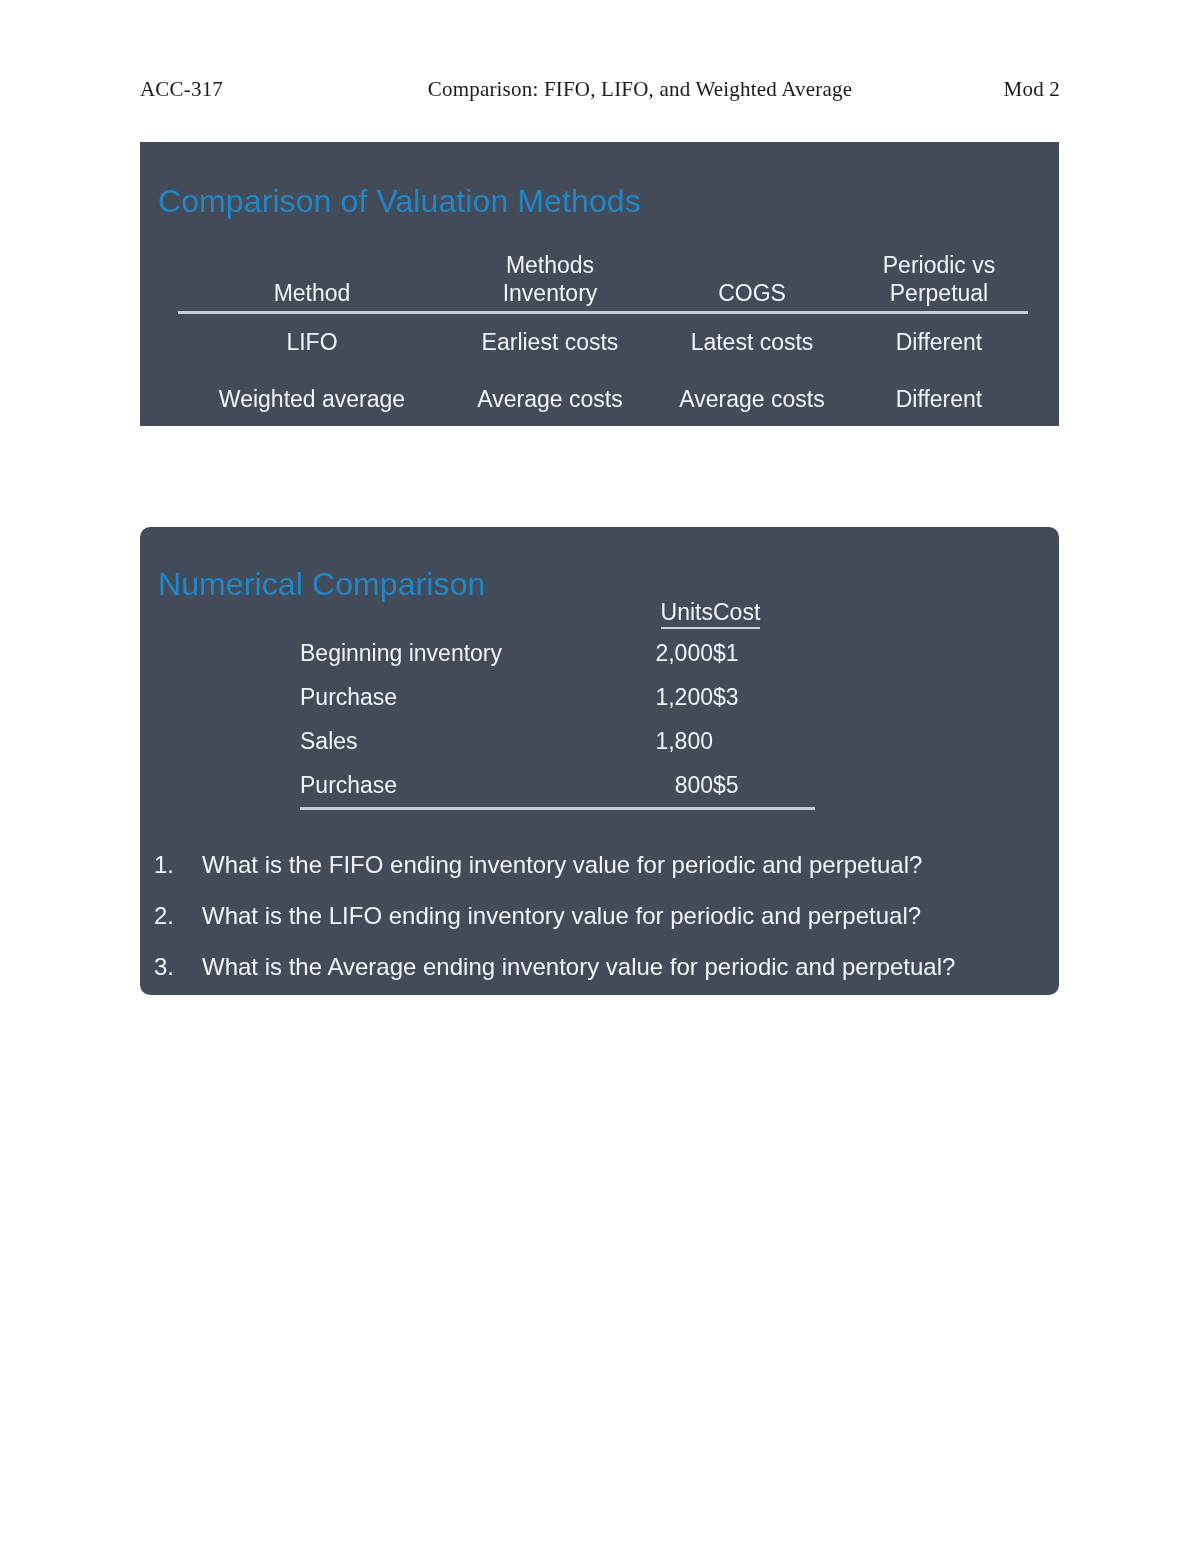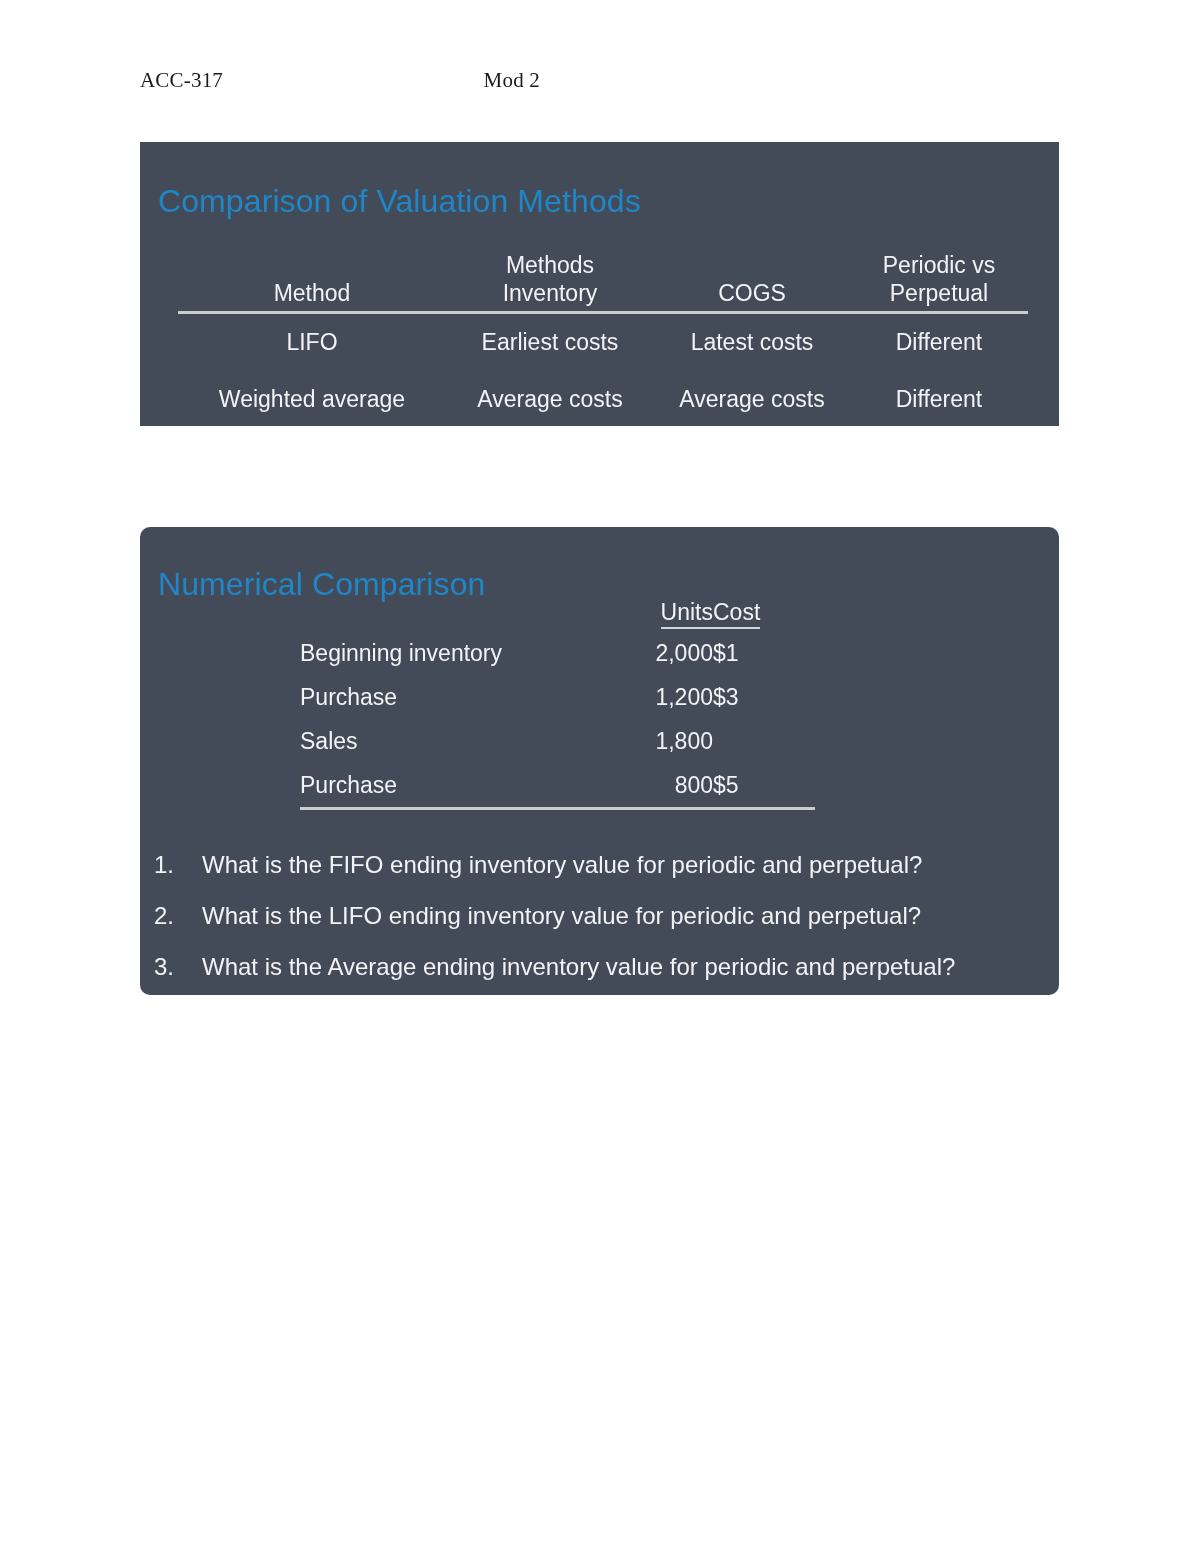--- a/index.html
+++ b/index.html
@@ -16,26 +16,25 @@
   }
 
   
   .doc-header {
     position: absolute;
     left: 140px;
     top: 68px;
     width: 920px;
     height: 34px;
     display: flex;
-    align-items: flex-start;
+    align-items: flex-end;
     font-family: "Liberation Serif", serif;
     font-size: 21px;
     color: #1a1a1a;
     letter-spacing: 0.2px;
-    gap: 20px;
   }
   .doc-header .hdr-left { width: 230px; text-align: left; }
   .doc-header .hdr-center { flex: 1; text-align: center; }
   .doc-header .hdr-right { width: 150px; text-align: right; }
 
   
   .slide {
     position: absolute;
     left: 140px;
     width: 919px;
@@ -147,20 +146,21 @@
     flex: 0 0 48px;
     text-align: left;
   }
   .q-text { flex: 1; }
 </style>
 </head>
 <body>
 
 <div class="doc-header">
   <span class="hdr-left">ACC-317</span>
+  <span class="hdr-center">Comparison: FIFO, LIFO, and Weighted Average</span>
   <span class="hdr-right">Mod 2</span>
 </div>
 
 <section class="slide slide-a">
   <h2 class="slide-title">Comparison of Valuation Methods</h2>
 
   <table class="cmp-table">
     <thead>
       <tr>
         <th class="col-method">

